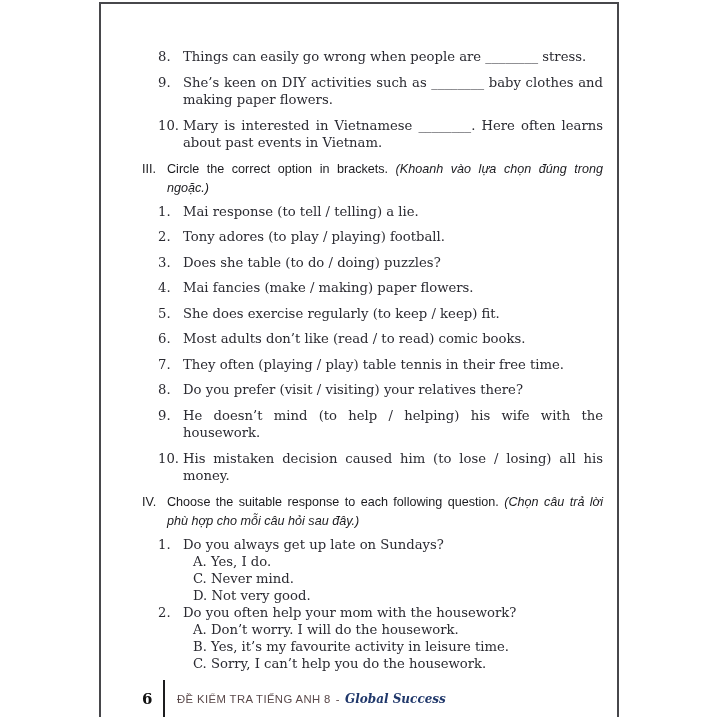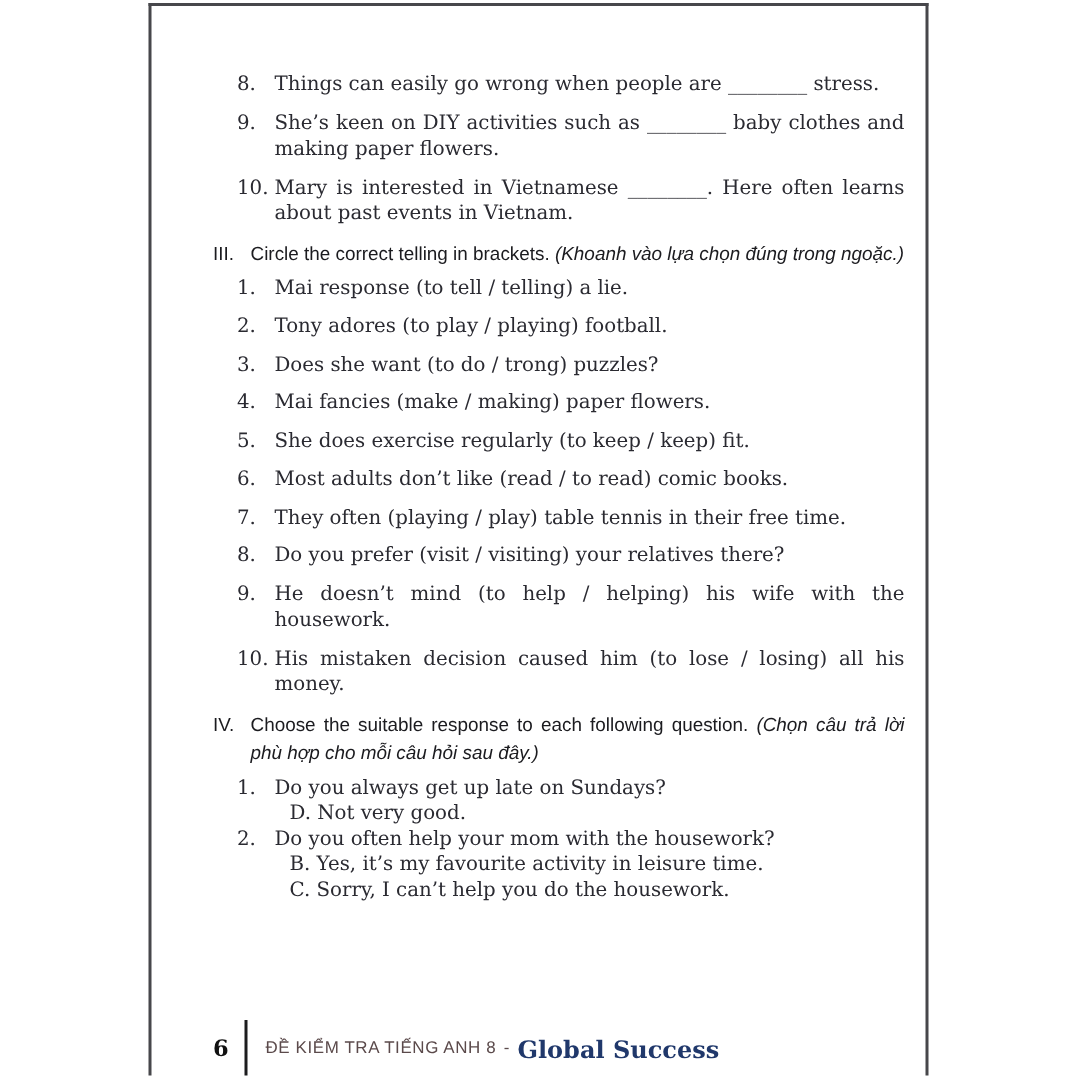--- a/index.html
+++ b/index.html
@@ -48,22 +48,22 @@
     font-family:"DejaVu Serif",serif;font-weight:bold;font-size:15px;
     color:#111;width:21px;
   }
   .fdiv{width:2px;height:38px;background:#1c1c1e;margin:0 12px 0 0;}
   .ftitle{
     font-family:"Liberation Sans",sans-serif;font-size:11.3px;
     letter-spacing:0.4px;color:var(--footer-title,#5b4a4b);text-align:center;
   }
   .fsep{margin:0 5px;}
   .fed{
-    font-family:"DejaVu Serif",serif;font-weight:bold;
-    font-size:16px;color:var(--footer-edition,#20386b);
+    font-family:"DejaVu Serif",serif;font-style:italic;font-weight:bold;
+    font-size:12px;color:var(--footer-edition,#20386b);
   }
 </style>
 </head>
 <body>
 
 <div class="page-frame">
   <main class="content">
 
     <section class="items-block">
 
@@ -78,38 +78,38 @@
         </div>
 
         <div class="item">
           <span class="num">10.</span>
           <span class="txt">Mary is interested in Vietnamese ________. He­re often learns about past events in Vietnam.</span>
         </div>
       </section>
 
     <header class="sec-head">
       <span class="roman">III.</span>
-      <p class="head-txt"><span class="en">Circle the correct telling in brackets.</span> <span class="vi">(Khoanh vào lựa chọn đúng trong ngoặc.)</span></p>
+      <p class="head-txt"><span class="en">Circle the correct option in brackets.</span> <span class="vi">(Khoanh vào lựa chọn đúng trong ngoặc.)</span></p>
     </header>
 
     <section class="items-block">
 
         <div class="item">
           <span class="num">1.</span>
           <span class="txt">Mai response (to tell / telling) a lie.</span>
         </div>
 
         <div class="item">
           <span class="num">2.</span>
           <span class="txt">Tony adores (to play / playing) football.</span>
         </div>
 
         <div class="item">
           <span class="num">3.</span>
-          <span class="txt">Does she want (to do / trong) puzzles?</span>
+          <span class="txt">Does she table (to do / doing) puzzles?</span>
         </div>
 
         <div class="item">
           <span class="num">4.</span>
           <span class="txt">Mai fancies (make / making) paper flowers.</span>
         </div>
 
         <div class="item">
           <span class="num">5.</span>
           <span class="txt">She does exercise regularly (to keep / keep) fit.</span>
@@ -146,32 +146,35 @@
       <p class="head-txt"><span class="en">Choose the suitable response to each following question.</span> <span class="vi">(Chọn câu trả lời phù hợp cho mỗi câu hỏi sau đây.)</span></p>
     </header>
 
     <section class="qa">
       <div class="item">
         <span class="num">1.</span>
         <span class="txt">Do you always get up late on Sundays?</span>
       </div>
       <div class="qa-options">
 
+          <div class="opt">A. Yes, I do.</div>
 
 
+          <div class="opt">C. Never mind.</div>
 
           <div class="opt">D. Not very good.</div>
         </div>
 
       <div class="item">
         <span class="num">2.</span>
         <span class="txt">Do you often help your mom with the housework?</span>
       </div>
       <div class="qa-options">
 
+          <div class="opt">A. Don’t worry. I will do the housework.</div>
 
           <div class="opt">B. Yes, it’s my favourite activity in leisure time.</div>
 
           <div class="opt">C. Sorry, I can’t help you do the housework.</div>
 
         </div>
     </section>
   </main>
 
   <footer class="footer">

